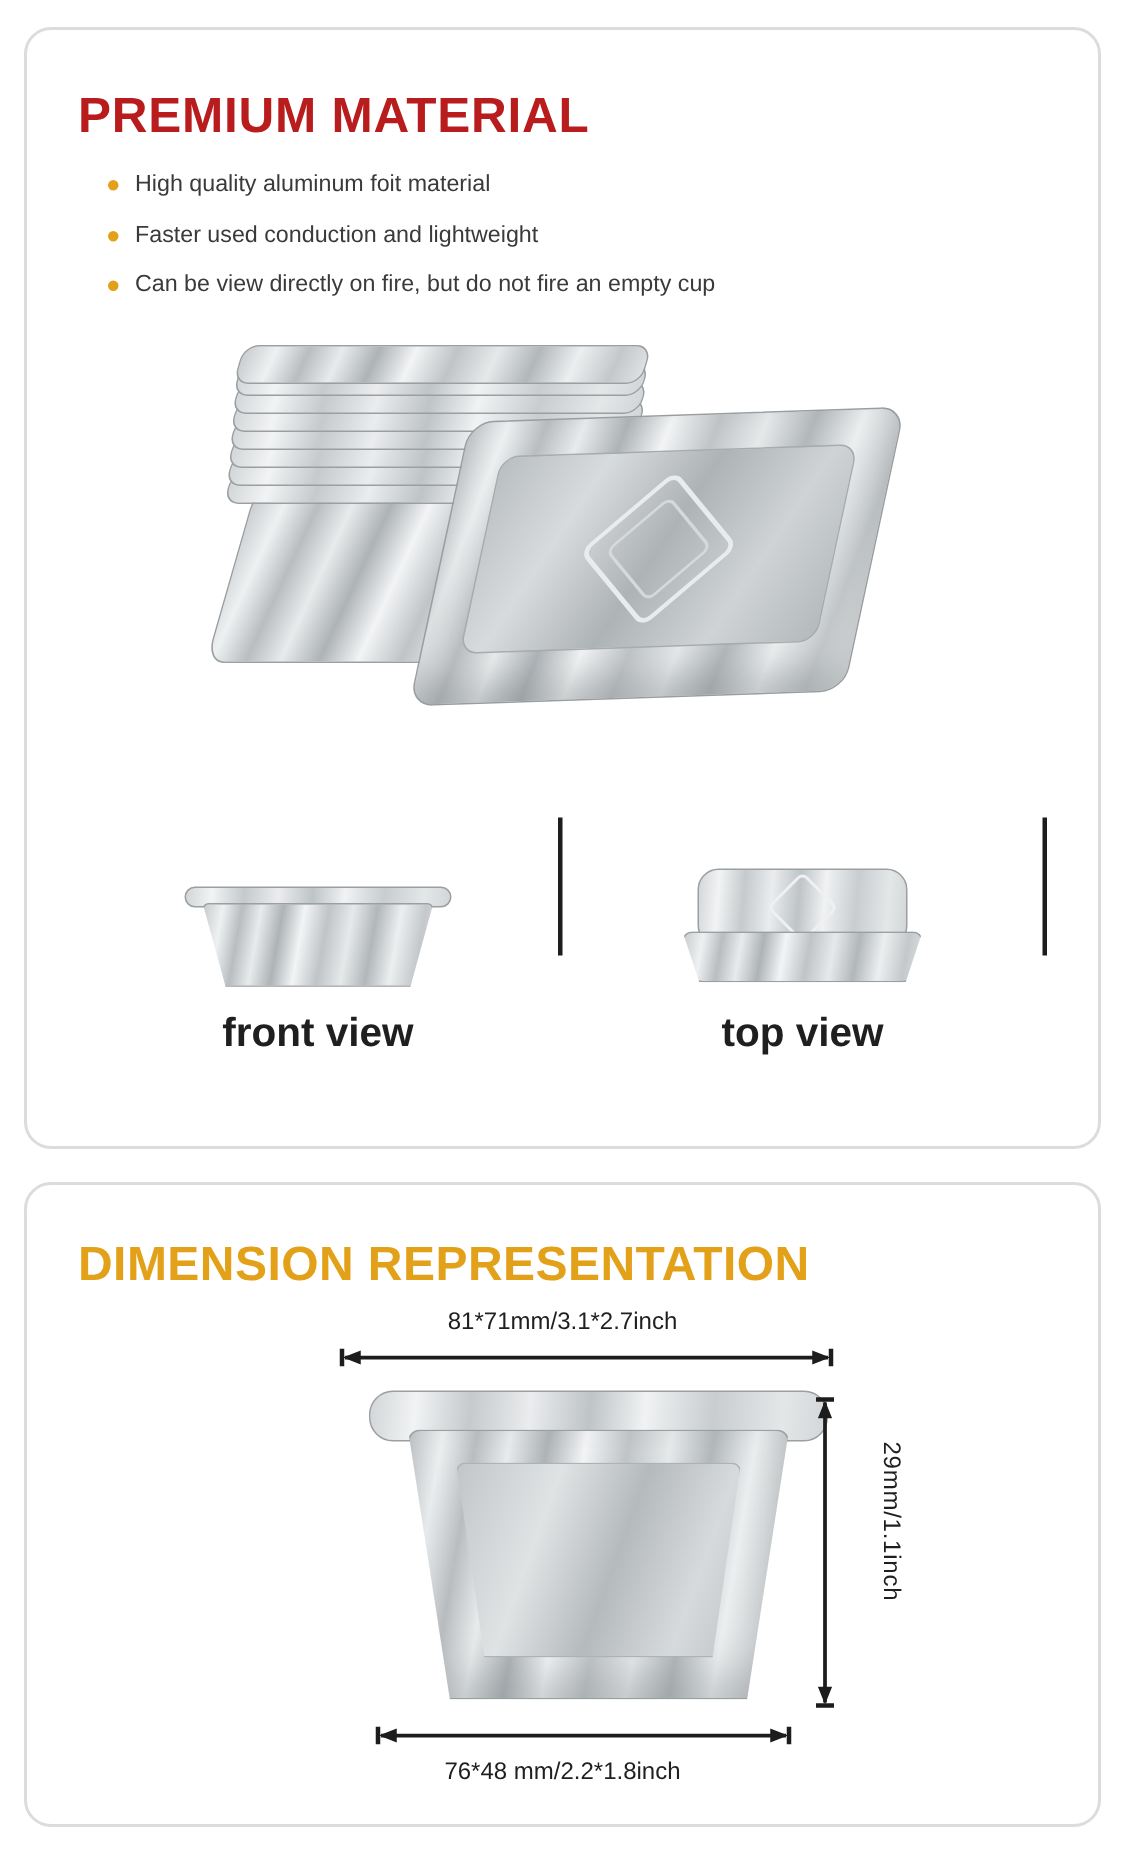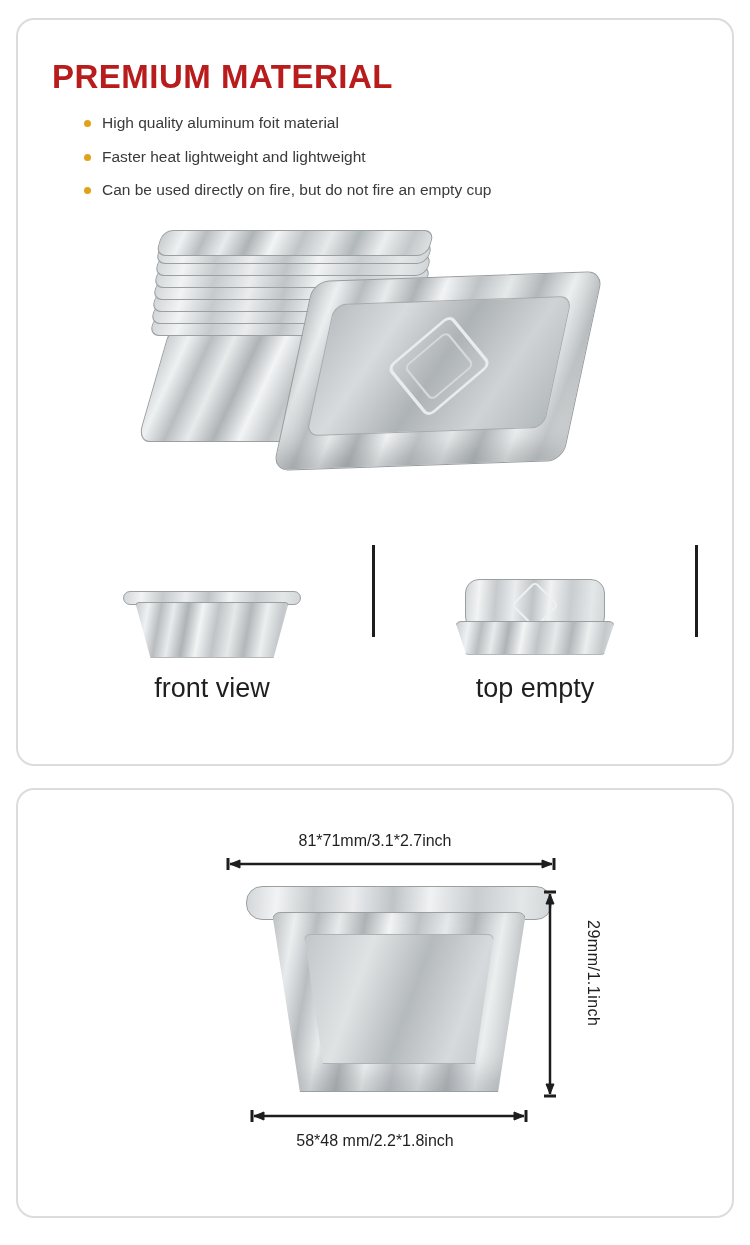--- a/index.html
+++ b/index.html
@@ -38,21 +38,21 @@
     margin: 0 0 18px 0;
     font-family: "Liberation Sans", sans-serif;
   }
   .heading-bottom {
     font-size: 32px;
     font-weight: bold;
     color: #e3a11a;
     letter-spacing: 0.3px;
     margin: 0 0 10px 0;
   }
-  .bullets { list-style: none; margin: 14px; padding: 0 0 0 18px; }
+  .bullets { list-style: none; margin: 2px; padding: 0 0 0 18px; }
   .bullets li {
     position: relative;
     font-size: 15.5px;
     color: #3a3a3a;
     padding: 0 0 0 18px;
     margin-bottom: 15px;
     line-height: 1.2;
   }
   .bullets li::before {
     content: "";
@@ -136,20 +136,21 @@
     border-radius: 6px;
   }
 
   
   .views {
     position: relative;
     margin-top: 16px;
     height: 170px;
     display: flex;
     align-items: center;
+    font-weight: bold;
   }
   .view-col {
     flex: 1;
     position: relative;
     height: 100%;
     display: flex;
     flex-direction: column;
     align-items: center;
     justify-content: flex-end;
   }
@@ -291,22 +292,22 @@
 <body>
 
 <div class="page">
 
   <section class="card card-top">
 
     <h1 class="heading">PREMIUM MATERIAL</h1>
 
     <ul class="bullets">
       <li>High quality aluminum foit material</li>
-      <li>Faster heat lightweight and lightweight</li>
-      <li>Can be used directly on fire, but do not fire an empty cup</li>
+      <li>Faster used conduction and lightweight</li>
+      <li>Can be view directly on fire, but do not fire an empty cup</li>
     </ul>
 
     <div class="hero">
 
       <div class="stack">
         <div class="stack-layer foil-grad" style="left:10px; top:96px;"></div>
         <div class="stack-rim foil-grad-soft" style="left:8px; top:86px;"></div>
         <div class="stack-rim foil-grad-soft" style="left:9px; top:74px;"></div>
         <div class="stack-rim foil-grad-soft" style="left:10px; top:62px;"></div>
         <div class="stack-rim foil-grad-soft" style="left:11px; top:50px;"></div>
@@ -337,31 +338,32 @@
 
       <div class="divider"></div>
 
       <div class="view-col">
         <div class="mini-top">
           <div class="lid foil-grad-soft">
               <div class="dia"></div>
             </div>
           <div class="base foil-grad"></div>
         </div>
-        <div class="view-label">top empty</div>
+        <div class="view-label">top view</div>
       </div>
 
       <div class="divider"></div>
 
 
     </div>
   </section>
 
   <section class="card card-bottom">
 
+    <h1 class="heading-bottom">DIMENSION REPRESENTATION</h1>
 
     <div class="dim-wrap">
 
       <div class="dim-top-label">81*71mm/3.1*2.7inch</div>
 
       <svg class="dim-top-arrow" viewBox="0 0 334 12">
         <line x1="6" y1="6" x2="328" y2="6" stroke-width="2.5"></line>
         <line x1="4" y1="0" x2="4" y2="12" stroke-width="3"></line>
         <line x1="330" y1="0" x2="330" y2="12" stroke-width="3"></line>
         <path d="M6 6 L16 2 L16 10 Z" fill="#1d1d1d"></path>
@@ -385,18 +387,18 @@
       <div class="dim-right-label">29mm/1.1inch</div>
 
       <svg class="dim-bottom-arrow" viewBox="0 0 282 12">
         <line x1="6" y1="6" x2="276" y2="6" stroke-width="2.5"></line>
         <line x1="4" y1="0" x2="4" y2="12" stroke-width="3"></line>
         <line x1="278" y1="0" x2="278" y2="12" stroke-width="3"></line>
         <path d="M6 6 L16 2 L16 10 Z" fill="#1d1d1d"></path>
         <path d="M276 6 L266 2 L266 10 Z" fill="#1d1d1d"></path>
       </svg>
 
-      <div class="dim-bottom-label">58*48 mm/2.2*1.8inch</div>
+      <div class="dim-bottom-label">76*48 mm/2.2*1.8inch</div>
 
     </div>
   </section>
 
 </div>
 
 </body></html>

